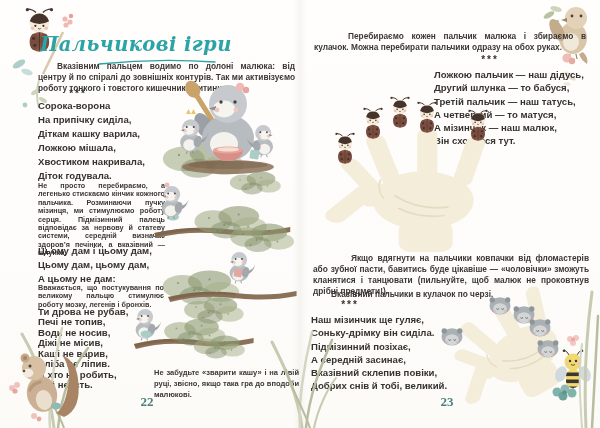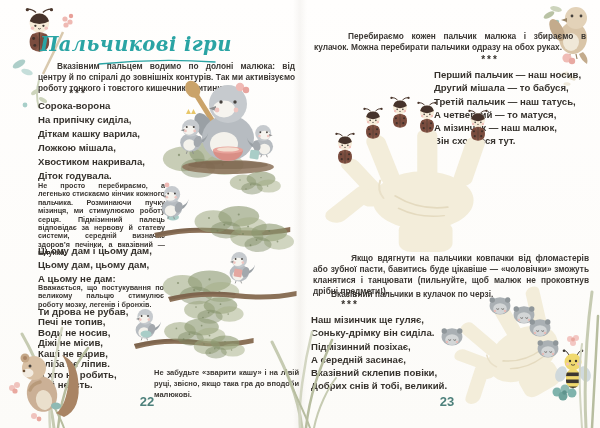--- a/index.html
+++ b/index.html
@@ -16,21 +16,21 @@
   .para{font-size:8.3px;line-height:11px;font-weight:600;color:#3b3733;text-align:justify}
   .mnote{font-size:7.2px;line-height:8.4px;font-weight:600;color:#3b3733;text-align:justify}
   .note3{font-size:7.5px;line-height:11px;font-weight:600;color:#3b3733;text-align:justify}
   .indent19{text-indent:19px}.indent34{text-indent:34px}.indent38{text-indent:38px}
   .poem{font-weight:700;color:#36322d;font-size:9.6px}
   .lh14 .ln{line-height:13.9px}
   .lh13 .ln{line-height:13.3px}
   .lh10 .ln{line-height:10.45px}
   .star{font-weight:700;color:#36322d;font-size:10px;letter-spacing:2px;width:40px;text-align:center}
   .pnum{font-size:13px;font-weight:700;color:#4d807b;width:30px;text-align:center;
-    font-family:Liberation Sans, sans-serif}
+    font-family:Liberation Serif, serif}
   .oneline{font-size:8.3px;font-weight:600;color:#3b3733;white-space:nowrap}
   svg{display:block;overflow:visible}
 </style>
 </head>
 <body>
 
 <div id="spread">
   <div class="gutter"></div>
 
   <svg width="0" height="0" style="position:absolute" aria-hidden="true">
@@ -285,22 +285,22 @@
       <ellipse cx="22" cy="72" rx="4" ry="2" fill="#eee8da" transform="rotate(-20 22 72)"></ellipse>
       <ellipse cx="29" cy="76" rx="4" ry="2" fill="#e6dfcf" transform="rotate(25 29 76)"></ellipse>
       <ellipse cx="24" cy="82" rx="3.6" ry="1.8" fill="#eee8da" transform="rotate(5 24 82)"></ellipse>
     </svg>
 
     <div class="abs para indent34" style="left:314px;top:31px;width:272px">Перебираємо кожен пальчик малюка і збираємо в кулачок. Можна перебирати пальчики одразу на обох руках.</div>
 
     <div class="abs star" style="left:470px;top:54px">***</div>
 
     <div class="abs poem lh13" style="left:434px;top:68px">
-      <div class="ln">Перший пальчик — наш носив,</div>
-      <div class="ln">Другий мішала — то бабуся,</div>
+      <div class="ln">Ложкою пальчик — наш дідусь,</div>
+      <div class="ln">Другий шлунка — то бабуся,</div>
       <div class="ln">Третій пальчик — наш татусь,</div>
       <div class="ln">А четвертий — то матуся,</div>
       <div class="ln">А мізинчик — наш малюк,</div>
       <div class="ln">Він сховався тут.</div>
     </div>
 
     <svg class="abs" style="left:318px;top:112px" width="185" height="140" viewBox="0 0 220 250" preserveAspectRatio="none">
       <use href="#sym-hand"></use>
     </svg>
     <svg class="abs" style="left:332px;top:132px" width="26" height="34" viewBox="0 0 32 40">

